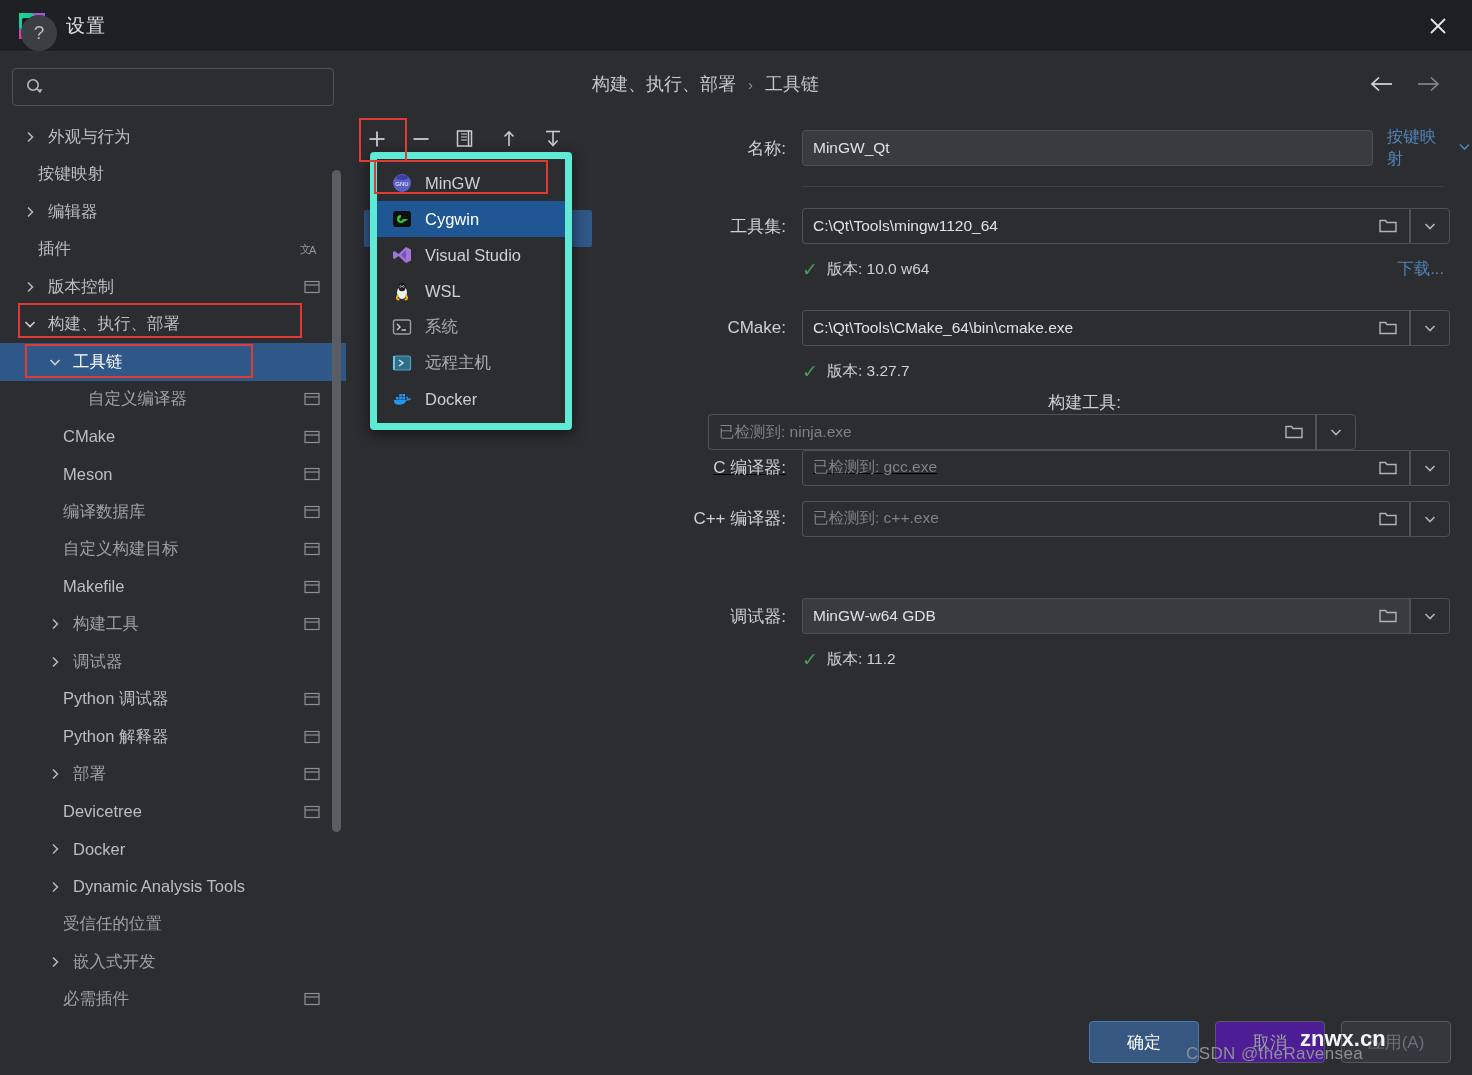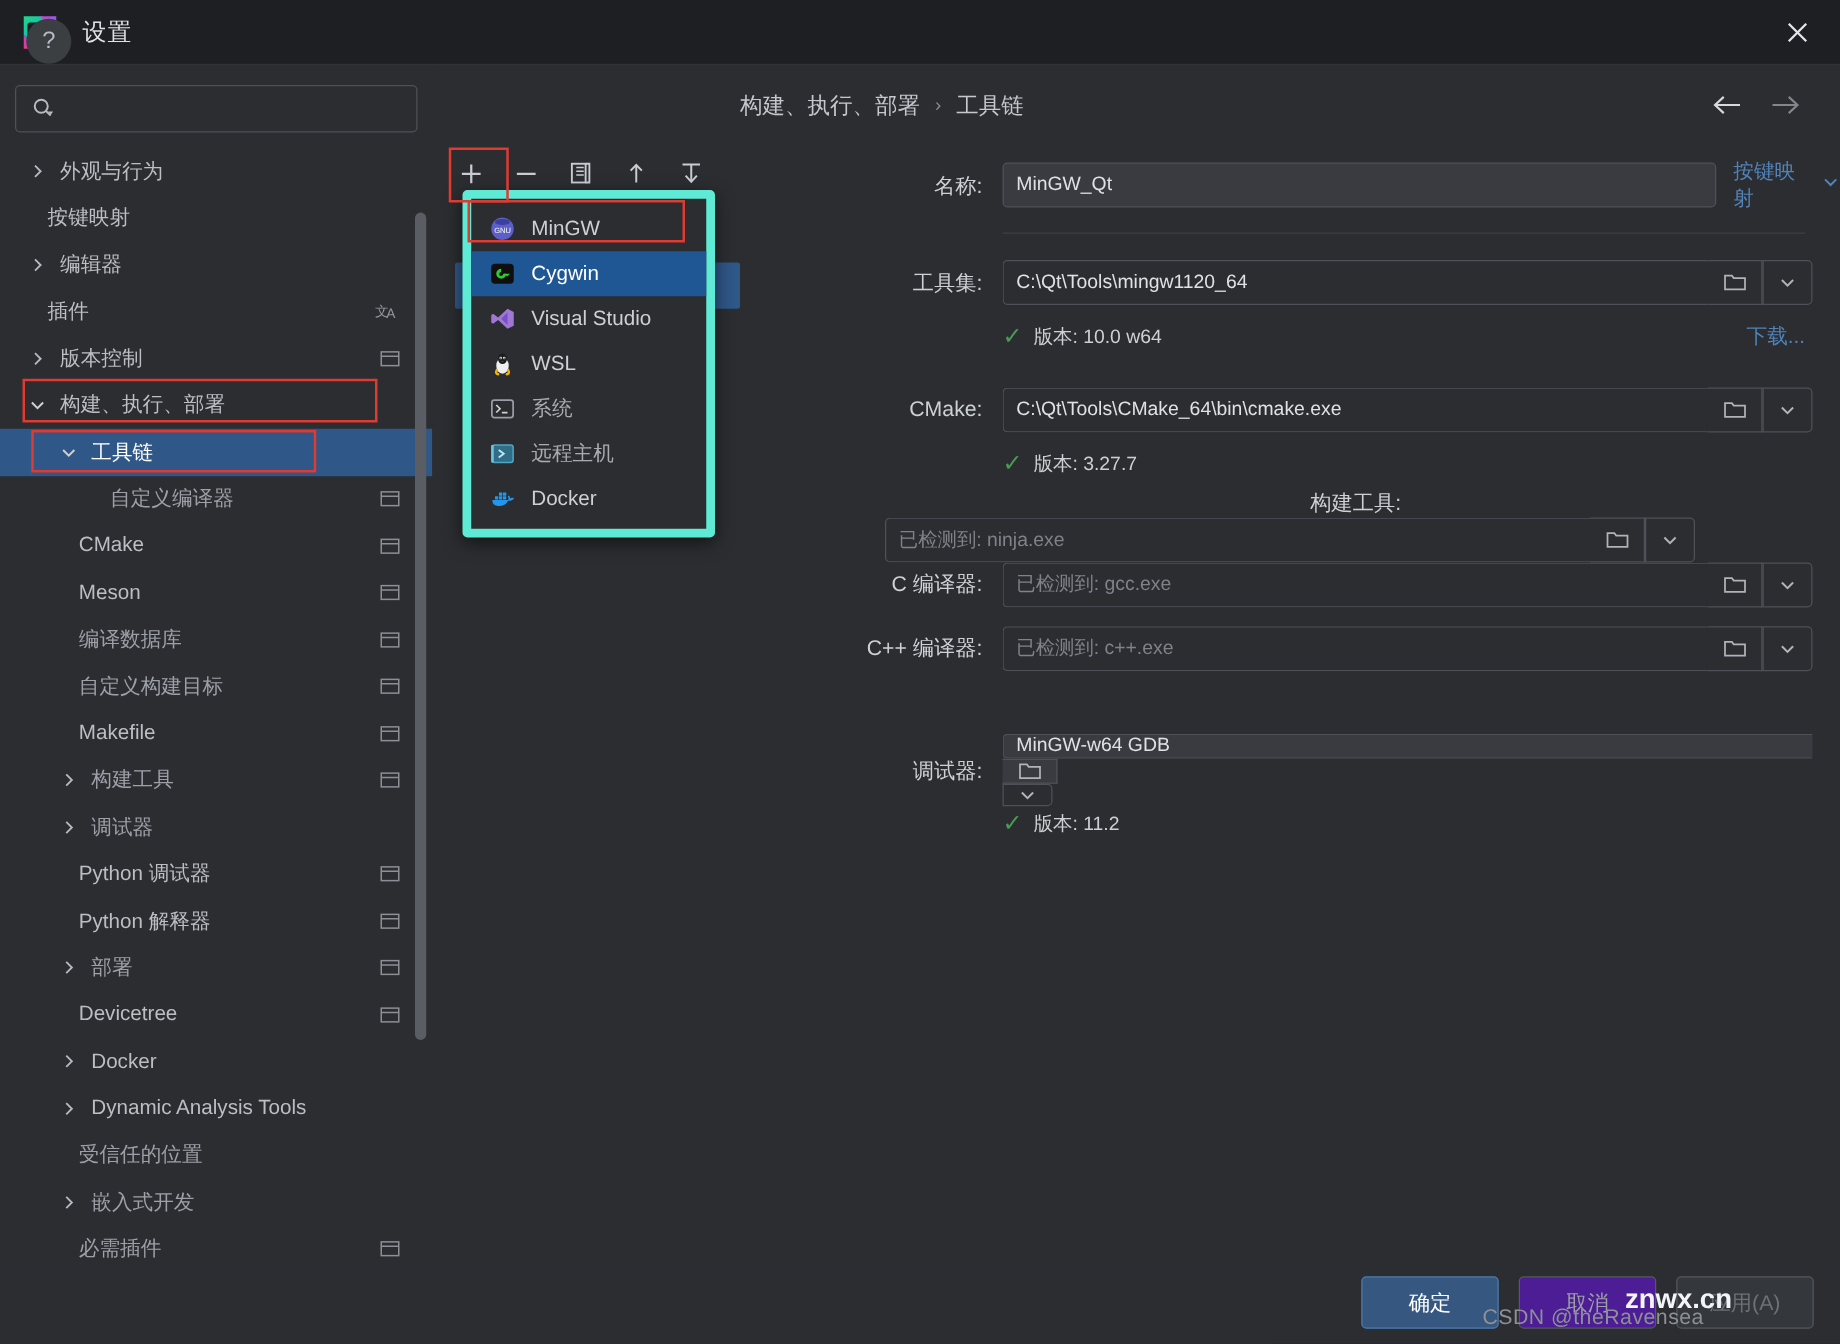--- a/index.html
+++ b/index.html
@@ -737,21 +737,21 @@
             </svg>
           </div>
           <div class="drop-btn">
             <svg width="16" height="16" viewBox="0 0 16 16">
               <path d="M3.5 6 L8 10.5 L12.5 6" fill="none" stroke="#b0b3b8" stroke-width="1.6"></path>
             </svg>
           </div>
         </div>
       </div>
 
-      <div class="row" style="height:51px;">
+      <div class="row" style="height:51px;text-decoration:underline;">
         <div class="flabel">C 编译器:</div>
         <div class="combo" style="width:648px;">
           <div class="field placeholder">已检测到: gcc.exe</div>
           <div class="folder-btn">
             <svg width="20" height="18" viewBox="0 0 20 18">
               <path d="M2 3.5 h5.5 l1.5 2 H18 v9 H2 Z" fill="none" stroke="#b0b3b8" stroke-width="1.4"></path>
             </svg>
           </div>
           <div class="drop-btn">
             <svg width="16" height="16" viewBox="0 0 16 16">
@@ -773,21 +773,21 @@
           <div class="drop-btn">
             <svg width="16" height="16" viewBox="0 0 16 16">
               <path d="M3.5 6 L8 10.5 L12.5 6" fill="none" stroke="#b0b3b8" stroke-width="1.6"></path>
             </svg>
           </div>
         </div>
       </div>
 
       <div class="row" style="height:46px;margin-top:49px;">
         <div class="flabel">调试器:</div>
-        <div class="combo filledbg" style="width:648px;flex-direction:column;">
+        <div class="combo filledbg" style="width:648px;">
           <div class="field filled">MinGW-w64 GDB</div>
           <div class="folder-btn">
             <svg width="20" height="18" viewBox="0 0 20 18">
               <path d="M2 3.5 h5.5 l1.5 2 H18 v9 H2 Z" fill="none" stroke="#b0b3b8" stroke-width="1.4"></path>
             </svg>
           </div>
           <div class="drop-btn">
             <svg width="16" height="16" viewBox="0 0 16 16">
               <path d="M3.5 6 L8 10.5 L12.5 6" fill="none" stroke="#b0b3b8" stroke-width="1.6"></path>
             </svg>

